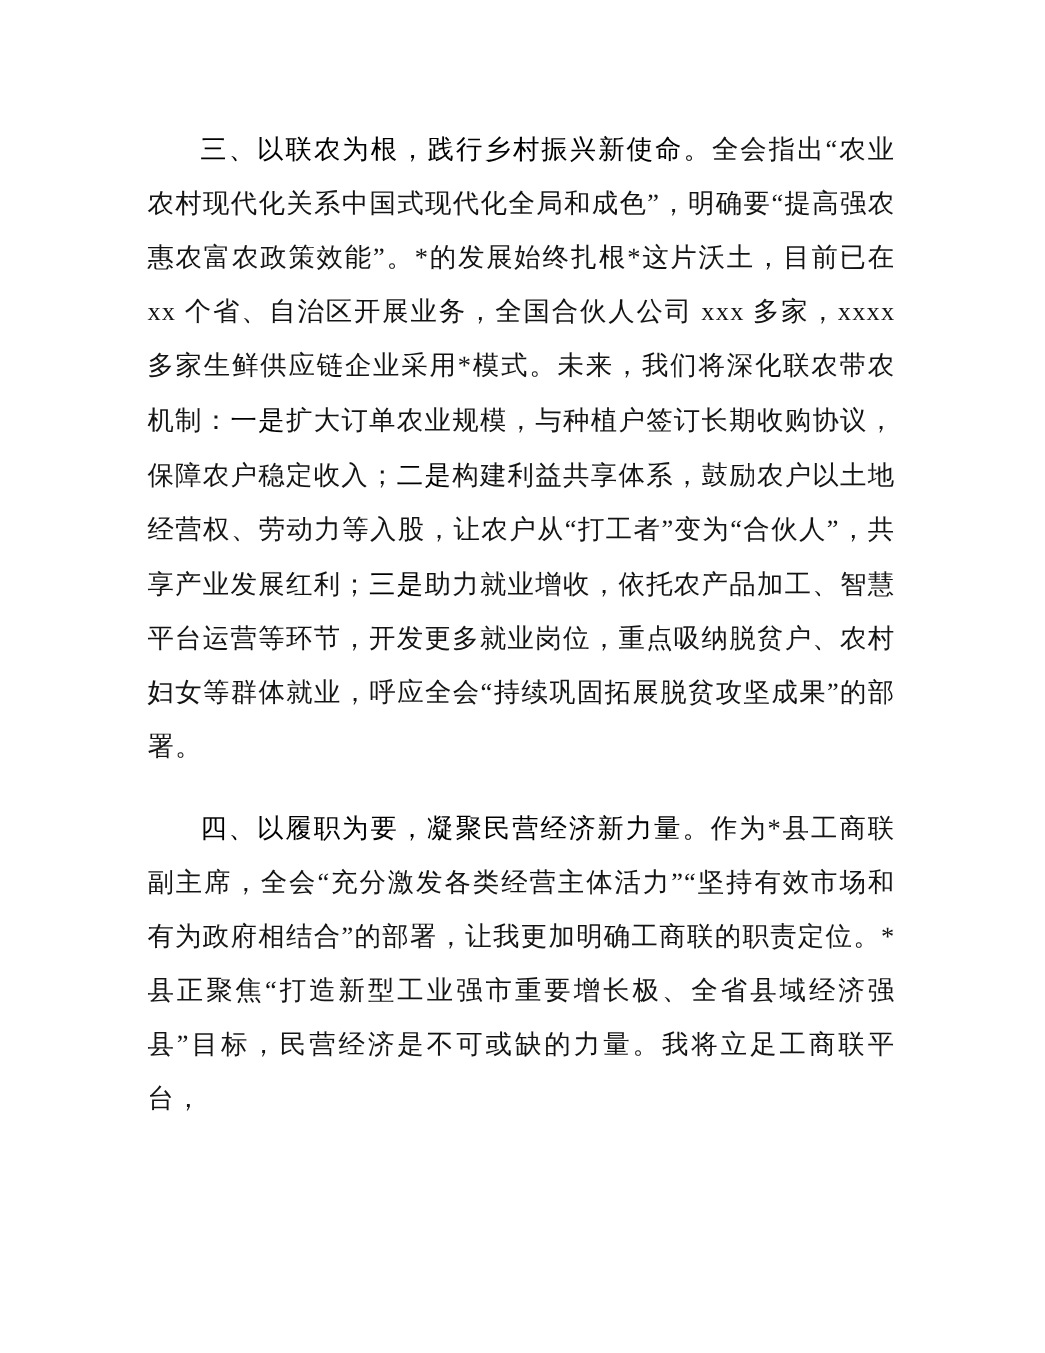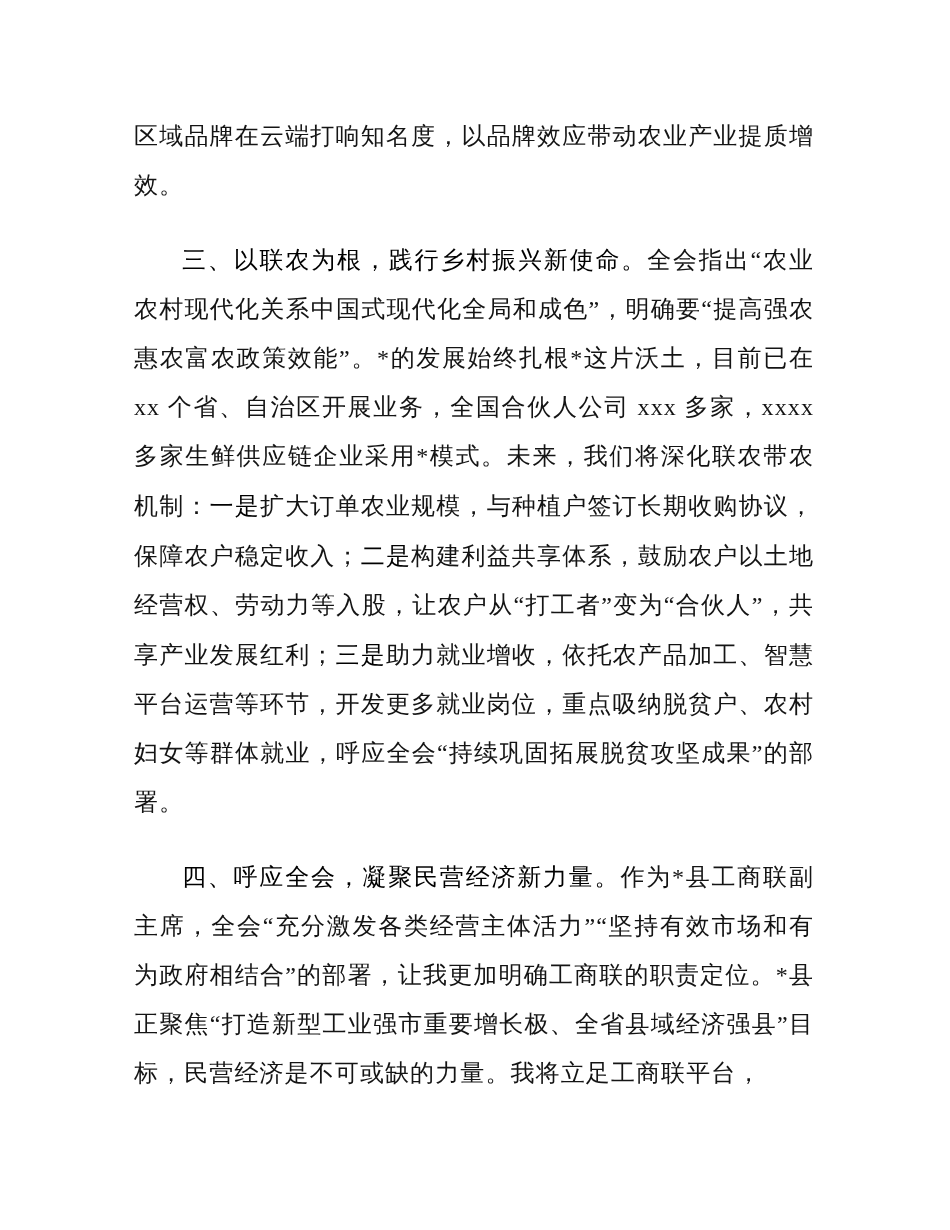--- a/index.html
+++ b/index.html
@@ -35,17 +35,16 @@
     font-weight: 400;
     color: #000000;
     font-family: "Liberation Sans", sans-serif;
   }
 </style>
 </head>
 <body>
 
 <div class="page">
   <div class="content">
-      <p class="para continuation"><span class="run">区域品牌在云端打响知名度，以品牌效应带动农业产业提质增效。</span></p>
       <p class="para body"><span class="run b">三、以联农为根，践行乡村振兴新使命。</span><span class="run">全会指出“农业农村现代化关系中国式现代化全局和成色”，明确要“提高强农惠农富农政策效能”。*的发展始终扎根*这片沃土，目前已在 xx 个省、自治区开展业务，全国合伙人公司 xxx 多家，xxxx 多家生鲜供应链企业采用*模式。未来，我们将深化联农带农机制：</span><span class="run b">一是</span><span class="run">扩大订单农业规模，与种植户签订长期收购协议，保障农户稳定收入；</span><span class="run b">二是</span><span class="run">构建利益共享体系，鼓励农户以土地经营权、劳动力等入股，让农户从“打工者”变为“合伙人”，共享产业发展红利；</span><span class="run b">三是</span><span class="run">助力就业增收，依托农产品加工、智慧平台运营等环节，开发更多就业岗位，重点吸纳脱贫户、农村妇女等群体就业，呼应全会“持续巩固拓展脱贫攻坚成果”的部署。</span></p>
-      <p class="para body"><span class="run b">四、呼应全会，凝聚民营经济新力量。</span><span class="run">作为*县工商联副主席，全会“充分激发各类经营主体活力”“坚持有效市场和有为政府相结合”的部署，让我更加明确工商联的职责定位。*县正聚焦“打造新型工业强市重要增长极、全省县域经济强县”目标，民营经济是不可或缺的力量。我将立足工商联平台，</span></p>
+      <p class="para body"><span class="run b">四、以履职为要，凝聚民营经济新力量。</span><span class="run">作为*县工商联副主席，全会“充分激发各类经营主体活力”“坚持有效市场和有为政府相结合”的部署，让我更加明确工商联的职责定位。*县正聚焦“打造新型工业强市重要增长极、全省县域经济强县”目标，民营经济是不可或缺的力量。我将立足工商联平台，</span></p>
     </div>
 </div>
 
 </body></html>

